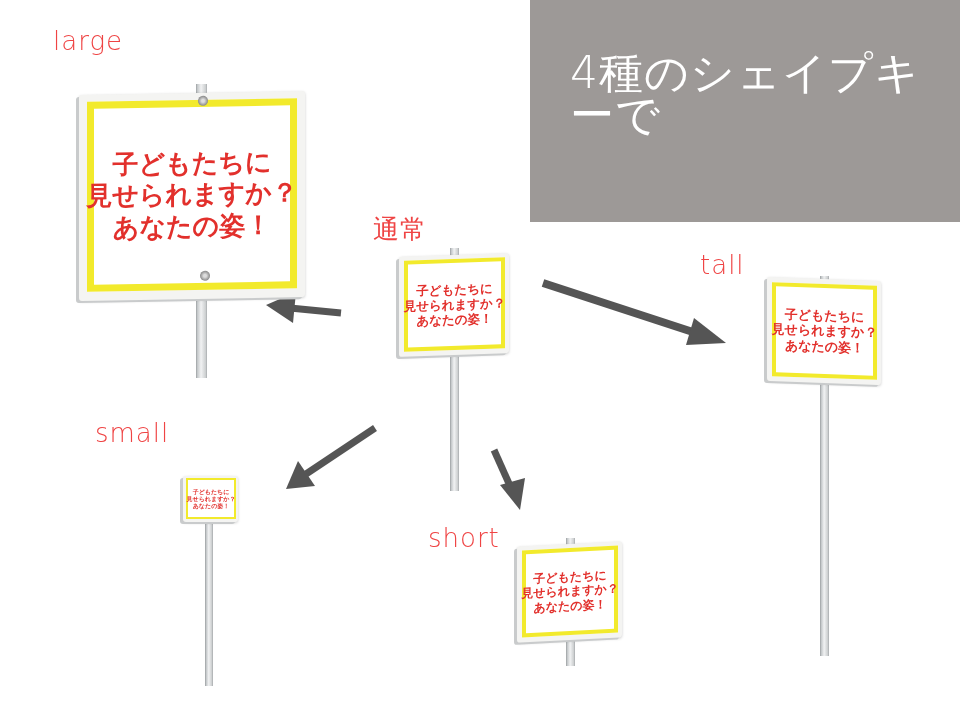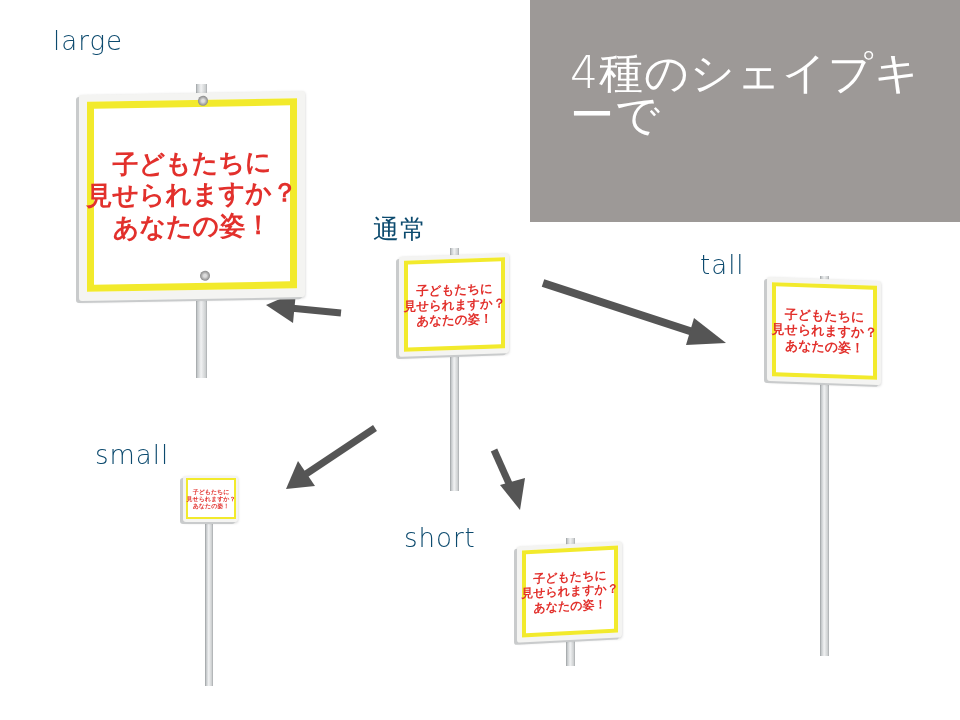--- a/index.html
+++ b/index.html
@@ -12,21 +12,21 @@
       background: #9d9997; color: #ffffff;
     }
     .info-title {
       position: absolute; left: 40px; top: 52px; width: 380px;
       font-size: 44px; line-height: 42px; font-weight: 300; letter-spacing: 1px;
     }
     .info-note {
       position: absolute; left: 40px; top: 168px; font-size: 19px; letter-spacing: 1px;
     }
     .label {
-      position: absolute; color: #0c4a6e; font-size: 26px; font-weight: 300; letter-spacing: 1px;
+      position: absolute; color: #ef4444; font-size: 26px; font-weight: 300; letter-spacing: 1px;
       font-family: "DejaVu Sans", sans-serif;
     }
     .sign { position: absolute; }
     .pole {
       position: absolute; background: linear-gradient(90deg, #bfc3c5 0%, #f1f2f3 45%, #c9cccd 100%);
       border-left: 1px solid #a9adaf; border-right: 1px solid #b4b7b9;
     }
     .board {
       position: absolute; background: #f4f4f2; box-shadow: -3px 2px 0 #c9cbcc, 0 1px 3px rgba(0,0,0,0.2);
       border-radius: 3px;
@@ -75,22 +75,22 @@
     <g>
       <line x1="494" y1="450" x2="511" y2="488" stroke-width="7"></line>
       <polygon points="520,510 500,485 525,478" stroke="none"></polygon>
     </g>
   </g>
 </svg>
 
 <div class="label" style="left:53px; top:26px;">large</div>
 <div class="label" style="left:373px; top:212px;text-align:right;">通常</div>
 <div class="label" style="left:700px; top:250px;">tall</div>
-<div class="label" style="left:95px; top:418px;margin-top:22px;">small</div>
-<div class="label" style="left:404px; top:523px;">short</div>
+<div class="label" style="left:95px; top:418px;">small</div>
+<div class="label" style="left:428px; top:523px;">short</div>
 
 <div class="sign" style="left:0;top:0;">
   <div class="pole" style="left:196px; top:84px; width:9px; height:294px;"></div>
   <div class="board" style="left:79px; top:93px; width:226px; height:206px; transform:skewY(-1deg);">
     <div class="board-inner" style="left:8px; top:7px; right:8px; bottom:9px; border-width:7px;">
       <div class="board-line" style="font-size:26px;">子どもたちに</div>
       <div class="board-line" style="font-size:26px;">見せられますか？</div>
       <div class="board-line" style="font-size:26px;">あなたの姿！</div>
     </div>
     <div class="bolt" style="left:119px; top:3px; width:10px; height:10px;"></div>

